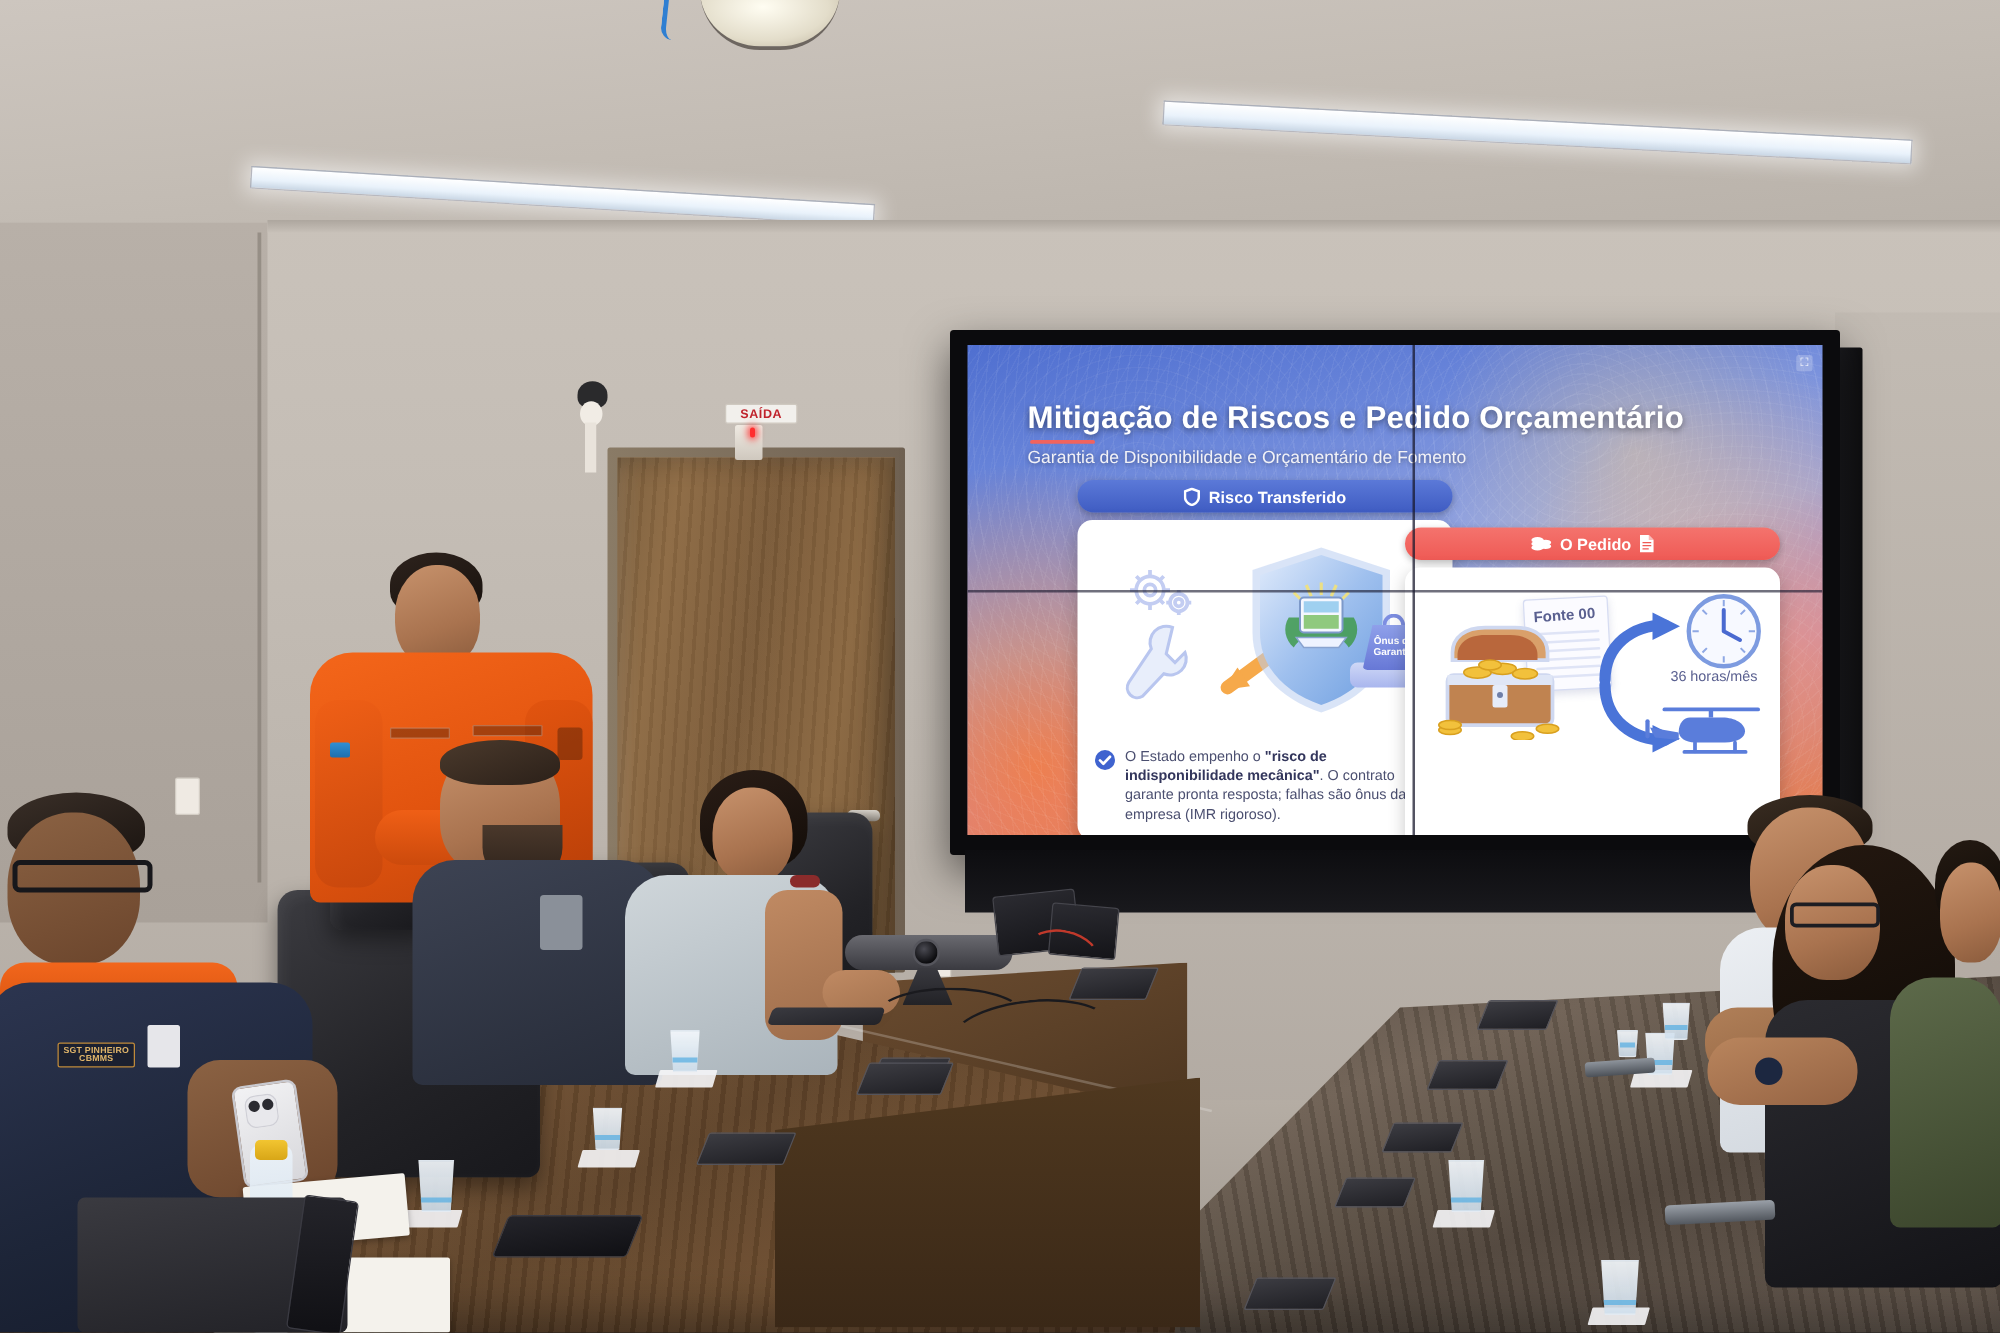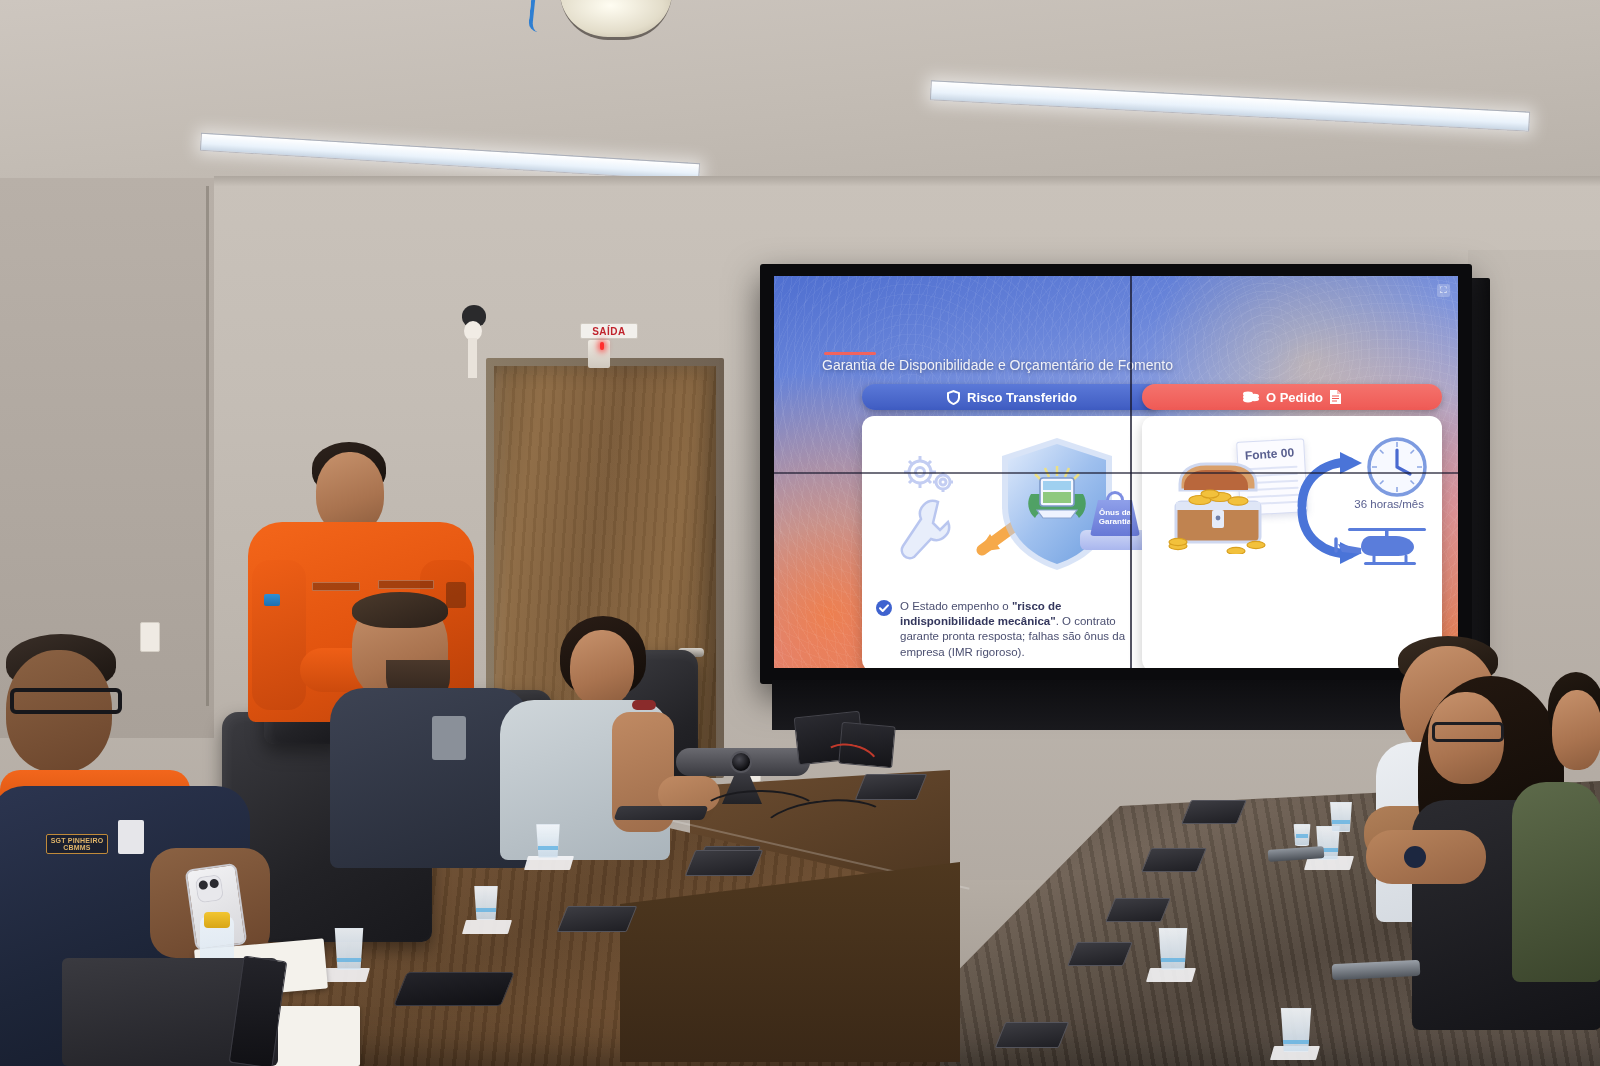--- a/index.html
+++ b/index.html
@@ -157,21 +157,21 @@
     background: #f1635e; border-radius: 2px;
   }
   .slide-sub {
     position: absolute; left: 48px; top: 81px;
     color: #f2f2f7; font-size: 14px; font-weight: 400;
     text-shadow: 0 1px 4px rgba(0,0,0,.4);
   }
 
   .col { position: absolute; top: 108px; width: 300px; }
   .col.left  { left: 50px; margin-left: 38px; }
-  .col.right { left: 368px; }
+  .col.right { left: 350px; margin-top: 38px; }
   .pill {
     height: 26px; border-radius: 14px; display: flex; align-items: center;
     justify-content: center; gap: 7px; color: #fff; font-size: 13px; font-weight: 700;
     box-shadow: 0 2px 6px rgba(0,0,0,.28);
   }
   .pill.blue { background: linear-gradient(180deg,#5b79d8,#3f5cc2); }
   .pill.red  { background: linear-gradient(180deg,#f4736d,#ef5a55); }
   .card {
     margin-top: 6px; background: #ffffff; border-radius: 12px;
     height: 256px; position: relative; overflow: hidden;
@@ -445,20 +445,21 @@
   <div class="cctv-conduit"></div>
   <div class="outlet" style="left:140px; top:622px;"></div>
   <div class="outlet" style="left:735px; top:760px; width:26px; height:22px;"></div>
 
   <div class="vw-side"></div>
   <div class="vw-frame">
     <div class="slide">
       <div class="contours"></div>
       <div class="fs-icon">⛶</div>
 
+      <div class="slide-title">Mitigação de Riscos e Pedido Orçamentário</div>
       <div class="title-underline"></div>
       <div class="slide-sub">Garantia de Disponibilidade e Orçamentário de Fomento</div>
 
       <div class="col left">
         <div class="pill blue">
           <svg width="13" height="15" viewBox="0 0 13 15">
               <path d="M6.5 0 13 2.4v5.2c0 3.7-2.7 6.3-6.5 7.4C2.7 13.9 0 11.3 0 7.6V2.4z" fill="#fff"></path>
               <path d="M6.5 2.2 11 3.8v3.8c0 2.6-1.9 4.5-4.5 5.4-2.6-.9-4.5-2.8-4.5-5.4V3.8z" fill="#4a67cd"></path>
             </svg>
           <span>Risco Transferido</span>

